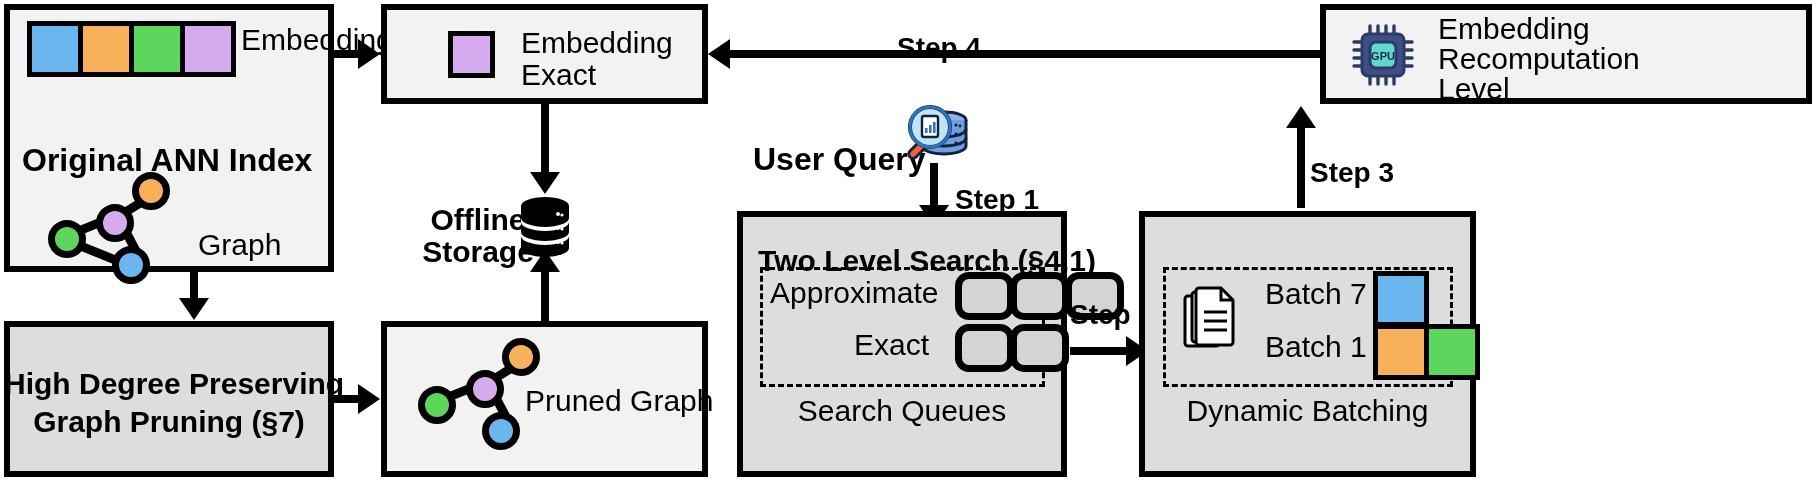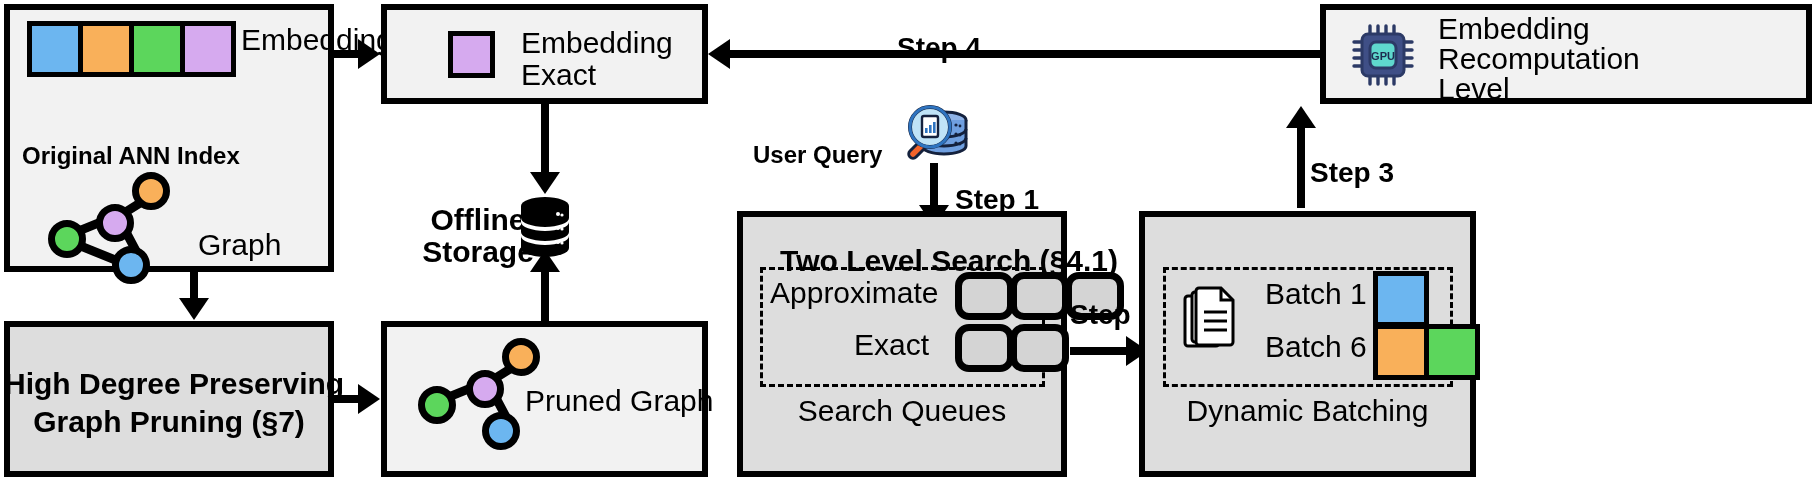--- a/index.html
+++ b/index.html
@@ -6,21 +6,21 @@
   body{font-family:"Liberation Sans", sans-serif;}
   #stage{position:relative;width:1817px;height:481px;background:#ffffff;overflow:hidden;}
 
   .box{position:absolute;border:6px solid #000;background:#f2f2f2;box-sizing:border-box;}
   .box.grey{background:#dddddd;}
   .dashed{position:absolute;border:3px dashed #000;box-sizing:border-box;}
 
   .lbl{position:absolute;color:#000;white-space:nowrap;}
   .t28{font-size:28px;}
   .t30{font-size:30px;}
-  .t32{font-size:24px;}
+  .t32{font-size:32px;}
   .b{font-weight:bold;margin-top:16px;}
   .ctr{text-align:center;}
 
   
   .chip{position:absolute;border:5px solid #000;box-sizing:border-box;}
   .chipstrip{position:absolute;display:flex;border:5px solid #000;box-sizing:border-box;background:#000;}
   .chipstrip > i{display:block;width:46px;height:46px;border-right:5px solid #000;}
   .chipstrip > i:last-child{border-right:0;}
 
   
@@ -148,21 +148,21 @@
     <rect x="29" y="22" width="2.6" height="8" fill="#2f74c0"></rect>
     <rect x="33" y="19" width="2.6" height="11" fill="#2f74c0"></rect>
   </svg>
 
   <div class="arrow-v" style="left:930px;top:163px;height:46px;"></div>
   <div class="head-d" style="left:919px;top:205px;"></div>
   <div class="lbl t28 b" style="left:955px;top:168px;">Step 1</div>
 
   <div class="box grey" style="left:737px;top:211px;width:330px;height:266px;">
   </div>
-  <div class="lbl t30 b ctr" style="left:737px;top:228px;width:380px;padding-left:22px;">Two Level Search (§4.1)</div>
+  <div class="lbl t30 b ctr" style="left:737px;top:228px;width:380px;">Two Level Search (§4.1)</div>
 
   <div class="dashed" style="left:760px;top:267px;width:285px;height:120px;"></div>
 
   <div class="lbl t30" style="left:770px;top:276px;text-align:center;">Approximate</div>
   <div class="slot" style="left:955px;top:272px;width:59px;height:48px;"></div>
   <div class="slot" style="left:1010px;top:272px;width:59px;height:48px;"></div>
   <div class="slot" style="left:1065px;top:272px;width:59px;height:48px;"></div>
 
   <div class="lbl t30" style="left:854px;top:328px;">Exact</div>
   <div class="slot" style="left:955px;top:324px;width:59px;height:48px;"></div>
@@ -182,26 +182,26 @@
   <svg class="icon" style="left:1183px;top:286px;" width="56" height="68" viewBox="0 0 56 68">
     <rect x="2" y="10" width="34" height="50" rx="3" fill="#fff" stroke="#000" stroke-width="3"></rect>
     <rect x="9" y="6" width="34" height="50" rx="3" fill="#fff" stroke="#000" stroke-width="3"></rect>
     <path d="M16 2 h22 l12 12 v42 a3 3 0 0 1 -3 3 H16 a3 3 0 0 1 -3 -3 V5 a3 3 0 0 1 3 -3 z" fill="#fff" stroke="#000" stroke-width="3"></path>
     <path d="M38 2 v12 h12" fill="none" stroke="#000" stroke-width="3"></path>
     <line x1="21" y1="26" x2="44" y2="26" stroke="#000" stroke-width="3"></line>
     <line x1="21" y1="35" x2="44" y2="35" stroke="#000" stroke-width="3"></line>
     <line x1="21" y1="44" x2="44" y2="44" stroke="#000" stroke-width="3"></line>
   </svg>
 
-  <div class="lbl t30" style="left:1265px;top:277px;">Batch 1</div>
+  <div class="lbl t30" style="left:1265px;top:277px;">Batch 7</div>
   <div class="chipstrip" style="left:1373px;top:271px;">
     <i style="background:#6cb6f0"></i>
   </div>
 
-  <div class="lbl t30" style="left:1265px;top:330px;">Batch 6</div>
+  <div class="lbl t30" style="left:1265px;top:330px;">Batch 1</div>
   <div class="chipstrip" style="left:1373px;top:324px;">
     <i style="background:#f9b05a"></i>
     <i style="background:#5cd65c"></i>
   </div>
 
   <div class="lbl t30 ctr" style="left:1139px;top:394px;width:337px;">Dynamic Batching</div>
 
   <div class="arrow-v" style="left:1297px;top:128px;height:80px;"></div>
   <div class="head-u" style="left:1286px;top:106px;"></div>
   <div class="lbl t28 b" style="left:1310px;top:141px;">Step 3</div>

